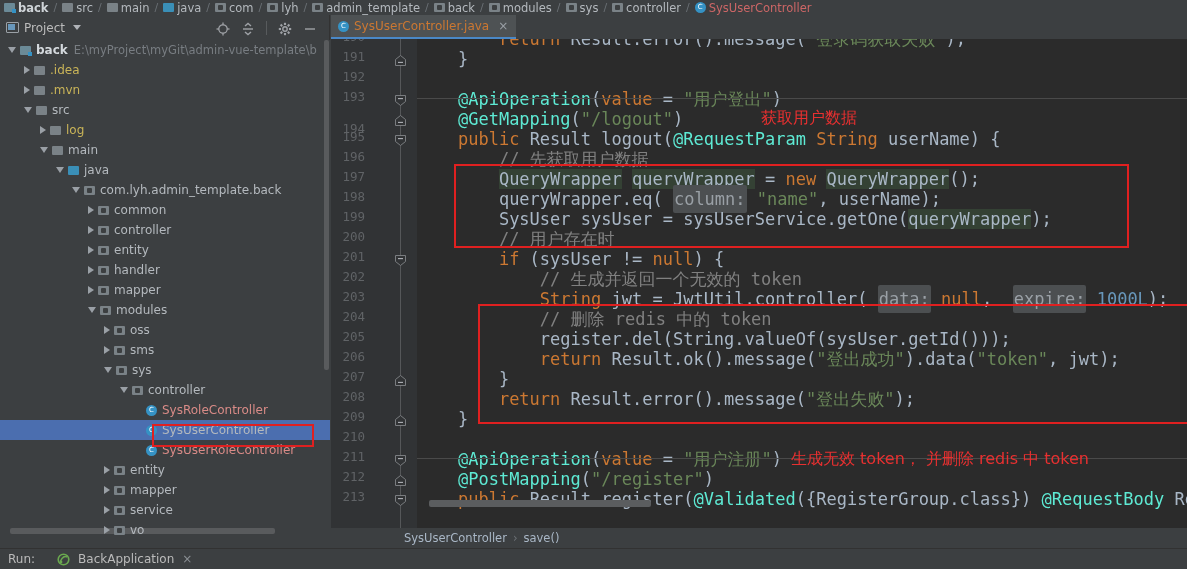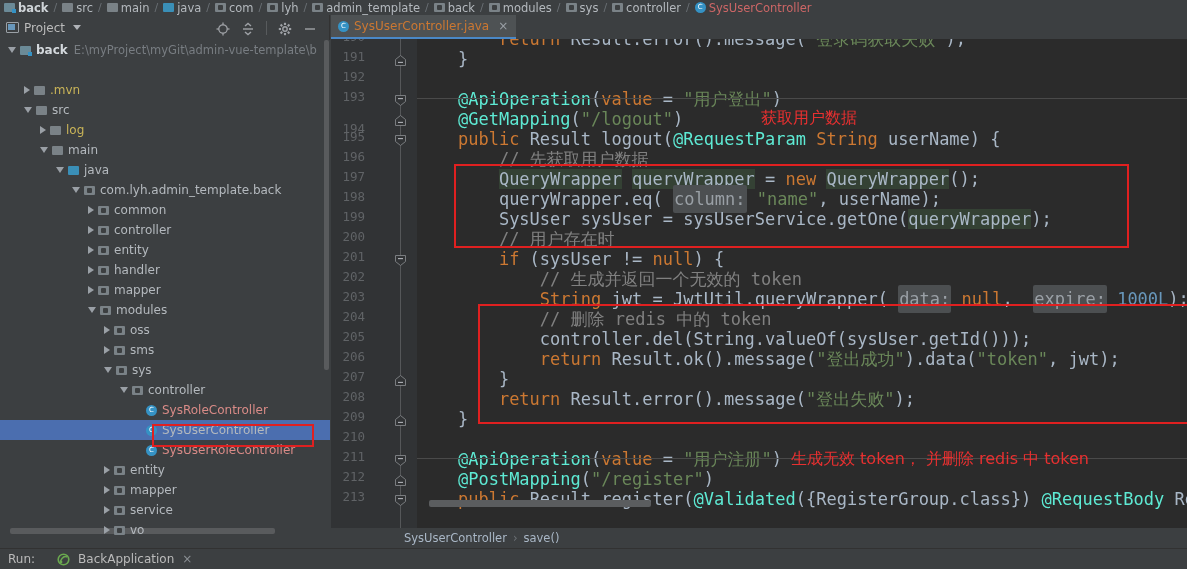--- a/index.html
+++ b/index.html
@@ -270,20 +270,25 @@
 
     <div class="tree" id="tree">
       <div class="tree-scroll-v"></div>
       <div class="tree-scroll-h"></div>
     <div class="trow" style="top: 0px; position: absolute; left: 0px; width: 330px; padding-left: 8px;">
           <span class="arrow open"></span>
           <span class="ico ico-module tico"></span>
           <span class="t-label bold">back</span>
           <span class="t-path">E:\myProject\myGit\admin-vue-template\b</span>
         </div>
+        <div class="trow" style="top: 20px; position: absolute; left: 0px; width: 330px; padding-left: 24px;">
+          <span class="arrow closed"></span>
+          <span class="ico ico-folder-src tico"></span>
+          <span class="t-label yellow">.idea</span>
+        </div>
         <div class="trow" style="top: 40px; position: absolute; left: 0px; width: 330px; padding-left: 24px;">
           <span class="arrow closed"></span>
           <span class="ico ico-folder-src tico"></span>
           <span class="t-label yellow">.mvn</span>
         </div>
         <div class="trow" style="top: 60px; position: absolute; left: 0px; width: 330px; padding-left: 24px;">
           <span class="arrow open"></span>
           <span class="ico ico-folder-src tico"></span>
           <span class="t-label plain">src</span>
         </div>
@@ -482,23 +487,23 @@
           <div class="cline" style="top: 50px;">    <span class="ann">@ApiOperation</span>(<span class="kw" style="">value</span> = <span class="str">"用户登出"</span>)</div>
           <div class="cline" style="top: 70px;">    <span class="ann">@GetMapping</span>(<span class="str">"/logout"</span>)</div>
           <div class="cline" style="top: 90px;">    <span class="kw" style="">public</span> <span class="" style="">Result</span> <span class="" style="">logout</span>(<span class="ann">@RequestParam</span> <span class="kw" style="">String</span> <span class="" style="">userName</span>) {</div>
           <div class="cline" style="top: 110px;">        <span class="cmt">// 先获取用户数据</span></div>
           <div class="cline" style="top: 130px;">        <span class=" hl" style="">QueryWrapper</span> <span class=" hl" style="">queryWrapper</span> = <span class="kw" style="">new</span> <span class=" hl" style="">QueryWrapper</span>();</div>
           <div class="cline" style="top: 150px;">        <span class="" style="">queryWrapper.eq</span>( <span class="hint">column:</span> <span class="str">"name"</span>, <span class="" style="">userName</span>);</div>
           <div class="cline" style="top: 170px;">        <span class="" style="">SysUser</span> <span class="" style="">sysUser</span> = <span class="" style="">sysUserService.getOne</span>(<span class=" hl" style="">queryWrapper</span>);</div>
           <div class="cline" style="top: 190px;">        <span class="cmt">// 用户存在时</span></div>
           <div class="cline" style="top: 210px;">        <span class="kw" style="">if</span> (<span class="" style="">sysUser</span> != <span class="kw" style="">null</span>) {</div>
           <div class="cline" style="top: 230px;">            <span class="cmt">// 生成并返回一个无效的 token</span></div>
-          <div class="cline" style="top: 250px;">            <span class="kw" style="">String</span> <span class="" style="">jwt</span> = <span class="" style="">JwtUtil.queryWrapper</span>( <span class="hint">data:</span> <span class="kw" style="">null</span>,  <span class="hint">expire:</span> <span class="num">1000L</span>);</div>
+          <div class="cline" style="top: 250px;">            <span class="kw" style="">String</span> <span class="" style="">jwt</span> = <span class="" style="">JwtUtil.controller</span>( <span class="hint">data:</span> <span class="kw" style="">null</span>,  <span class="hint">expire:</span> <span class="num">1000L</span>);</div>
           <div class="cline" style="top: 270px;">            <span class="cmt">// 删除 redis 中的 token</span></div>
-          <div class="cline" style="top: 290px;">            <span class="" style="">controller.del</span>(<span class="" style="">String.valueOf</span>(<span class="" style="">sysUser.getId</span>()));</div>
+          <div class="cline" style="top: 290px;">            <span class="" style="">register.del</span>(<span class="" style="">String.valueOf</span>(<span class="" style="">sysUser.getId</span>()));</div>
           <div class="cline" style="top: 310px;">            <span class="kw" style="">return</span> <span class="" style="">Result.ok</span>().<span class="" style="">message</span>(<span class="str">"登出成功"</span>).<span class="" style="">data</span>(<span class="str">"token"</span>, <span class="" style="">jwt</span>);</div>
           <div class="cline" style="top: 330px;">        }</div>
           <div class="cline" style="top: 350px;">        <span class="kw" style="">return</span> <span class="" style="">Result.error</span>().<span class="" style="">message</span>(<span class="str">"登出失败"</span>);</div>
           <div class="cline" style="top: 370px;">    }</div>
           <div class="cline" style="top: 390px;"></div>
           <div class="cline" style="top: 410px;">    <span class="ann">@ApiOperation</span>(<span class="kw" style="">value</span> = <span class="str">"用户注册"</span>)</div>
           <div class="cline" style="top: 430px;">    <span class="ann">@PostMapping</span>(<span class="str">"/register"</span>)</div>
           <div class="cline" style="top: 450px;">    <span class="kw" style="">public</span> <span class="" style="">Result</span> <span class="" style="">register</span>(<span class="ann">@Validated</span>({<span class="" style="">RegisterGroup.class</span>}) <span class="ann">@RequestBody</span> <span class="" style="">RegisterVo</span> <span class="" style="">re</span></div>
         </div>
 

